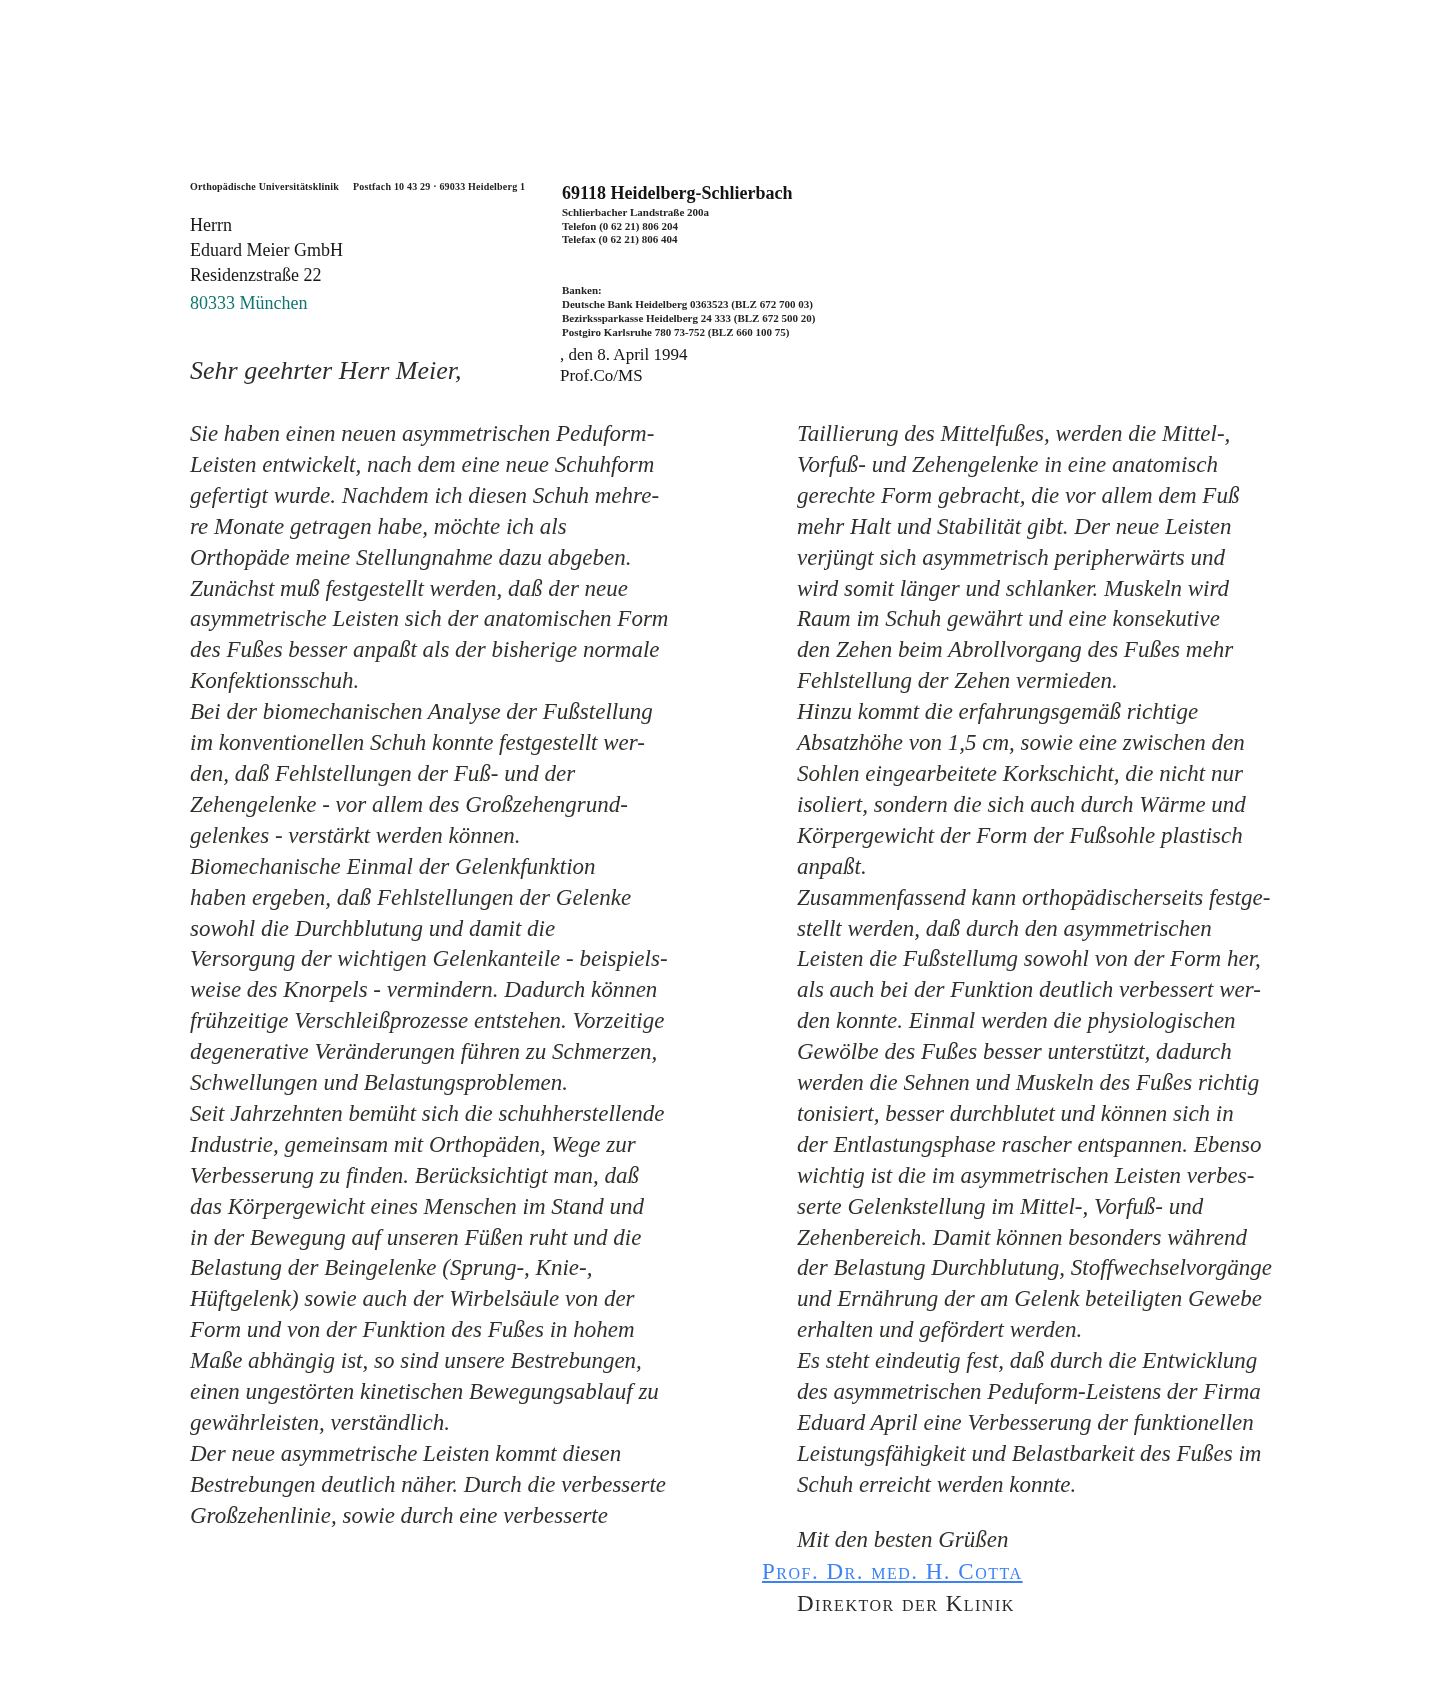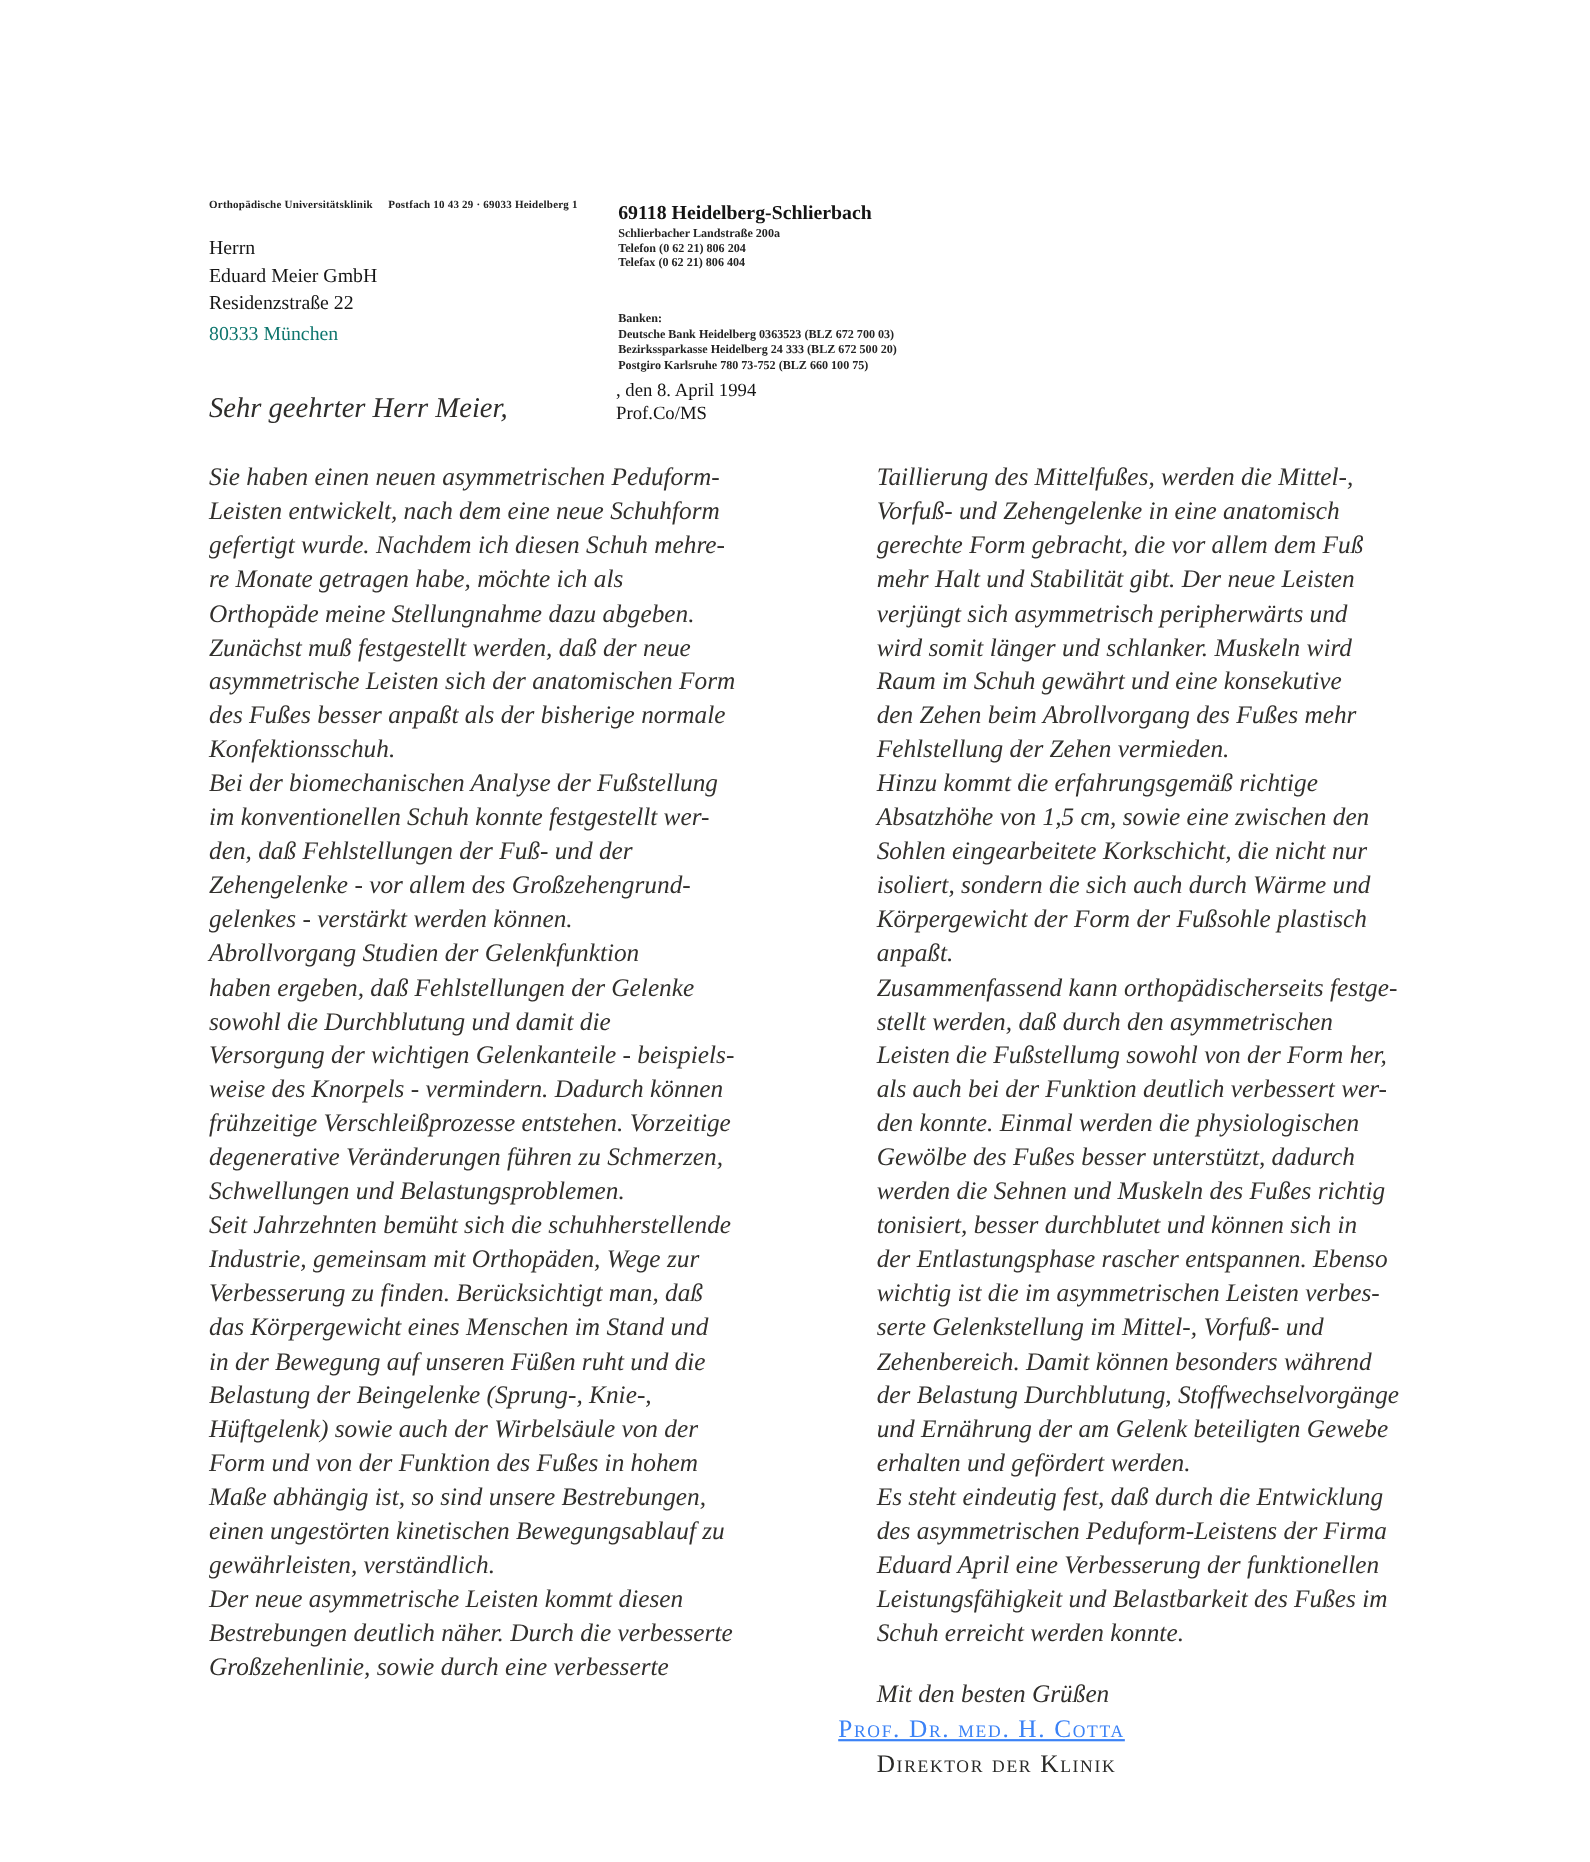--- a/index.html
+++ b/index.html
@@ -185,21 +185,21 @@
       <div class="line">Orthopäde meine Stellungnahme dazu abgeben.</div>
       <div class="line">Zunächst muß festgestellt werden, daß der neue</div>
       <div class="line">asymmetrische Leisten sich der anatomischen Form</div>
       <div class="line">des Fußes besser anpaßt als der bisherige normale</div>
       <div class="line">Konfektionsschuh.</div>
       <div class="line">Bei der biomechanischen Analyse der Fußstellung</div>
       <div class="line">im konventionellen Schuh konnte festgestellt wer-</div>
       <div class="line">den, daß Fehlstellungen der Fuß- und der</div>
       <div class="line">Zehengelenke - vor allem des Großzehengrund-</div>
       <div class="line">gelenkes - verstärkt werden können.</div>
-      <div class="line">Abrollvorgang Studien der Gelenkfunktion</div>
+      <div class="line">Biomechanische Einmal der Gelenkfunktion</div>
       <div class="line">haben ergeben, daß Fehlstellungen der Gelenke</div>
       <div class="line">sowohl die Durchblutung und damit die</div>
       <div class="line">Versorgung der wichtigen Gelenkanteile - beispiels-</div>
       <div class="line">weise des Knorpels - vermindern. Dadurch können</div>
       <div class="line">frühzeitige Verschleißprozesse entstehen. Vorzeitige</div>
       <div class="line">degenerative Veränderungen führen zu Schmerzen,</div>
       <div class="line">Schwellungen und Belastungsproblemen.</div>
       <div class="line">Seit Jahrzehnten bemüht sich die schuhherstellende</div>
       <div class="line">Industrie, gemeinsam mit Orthopäden, Wege zur</div>
       <div class="line">Verbesserung zu finden. Berücksichtigt man, daß</div>

